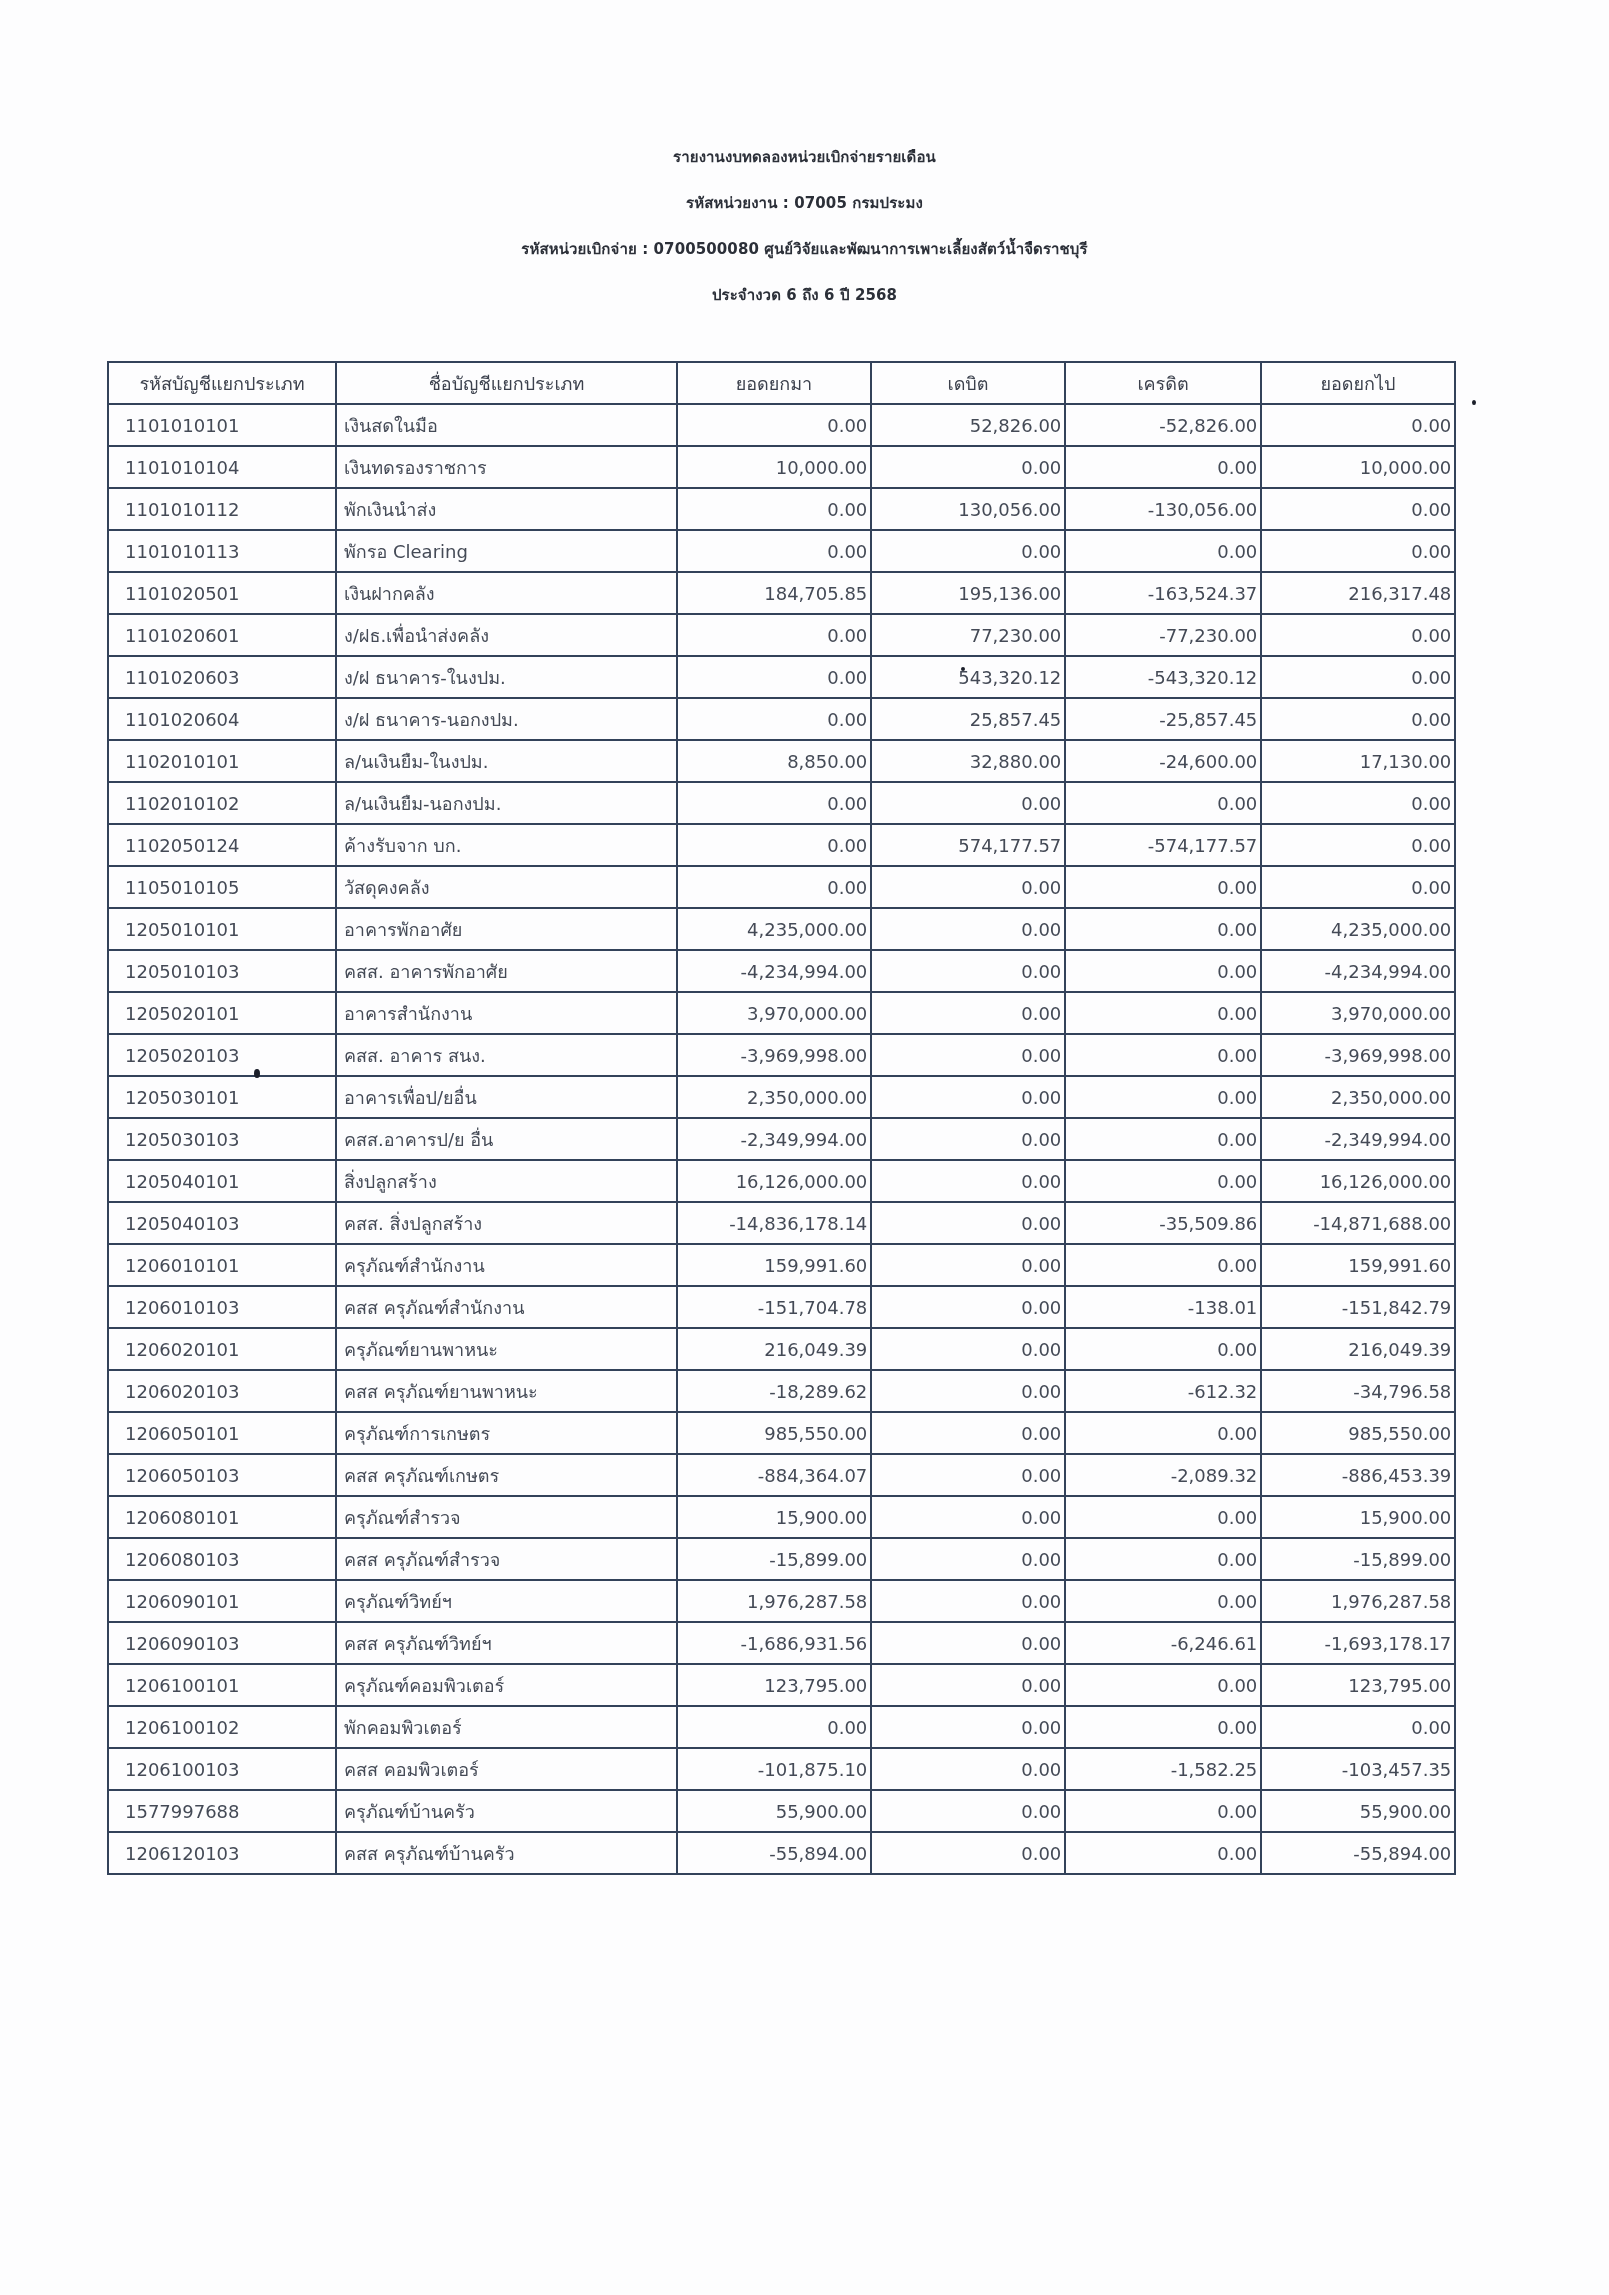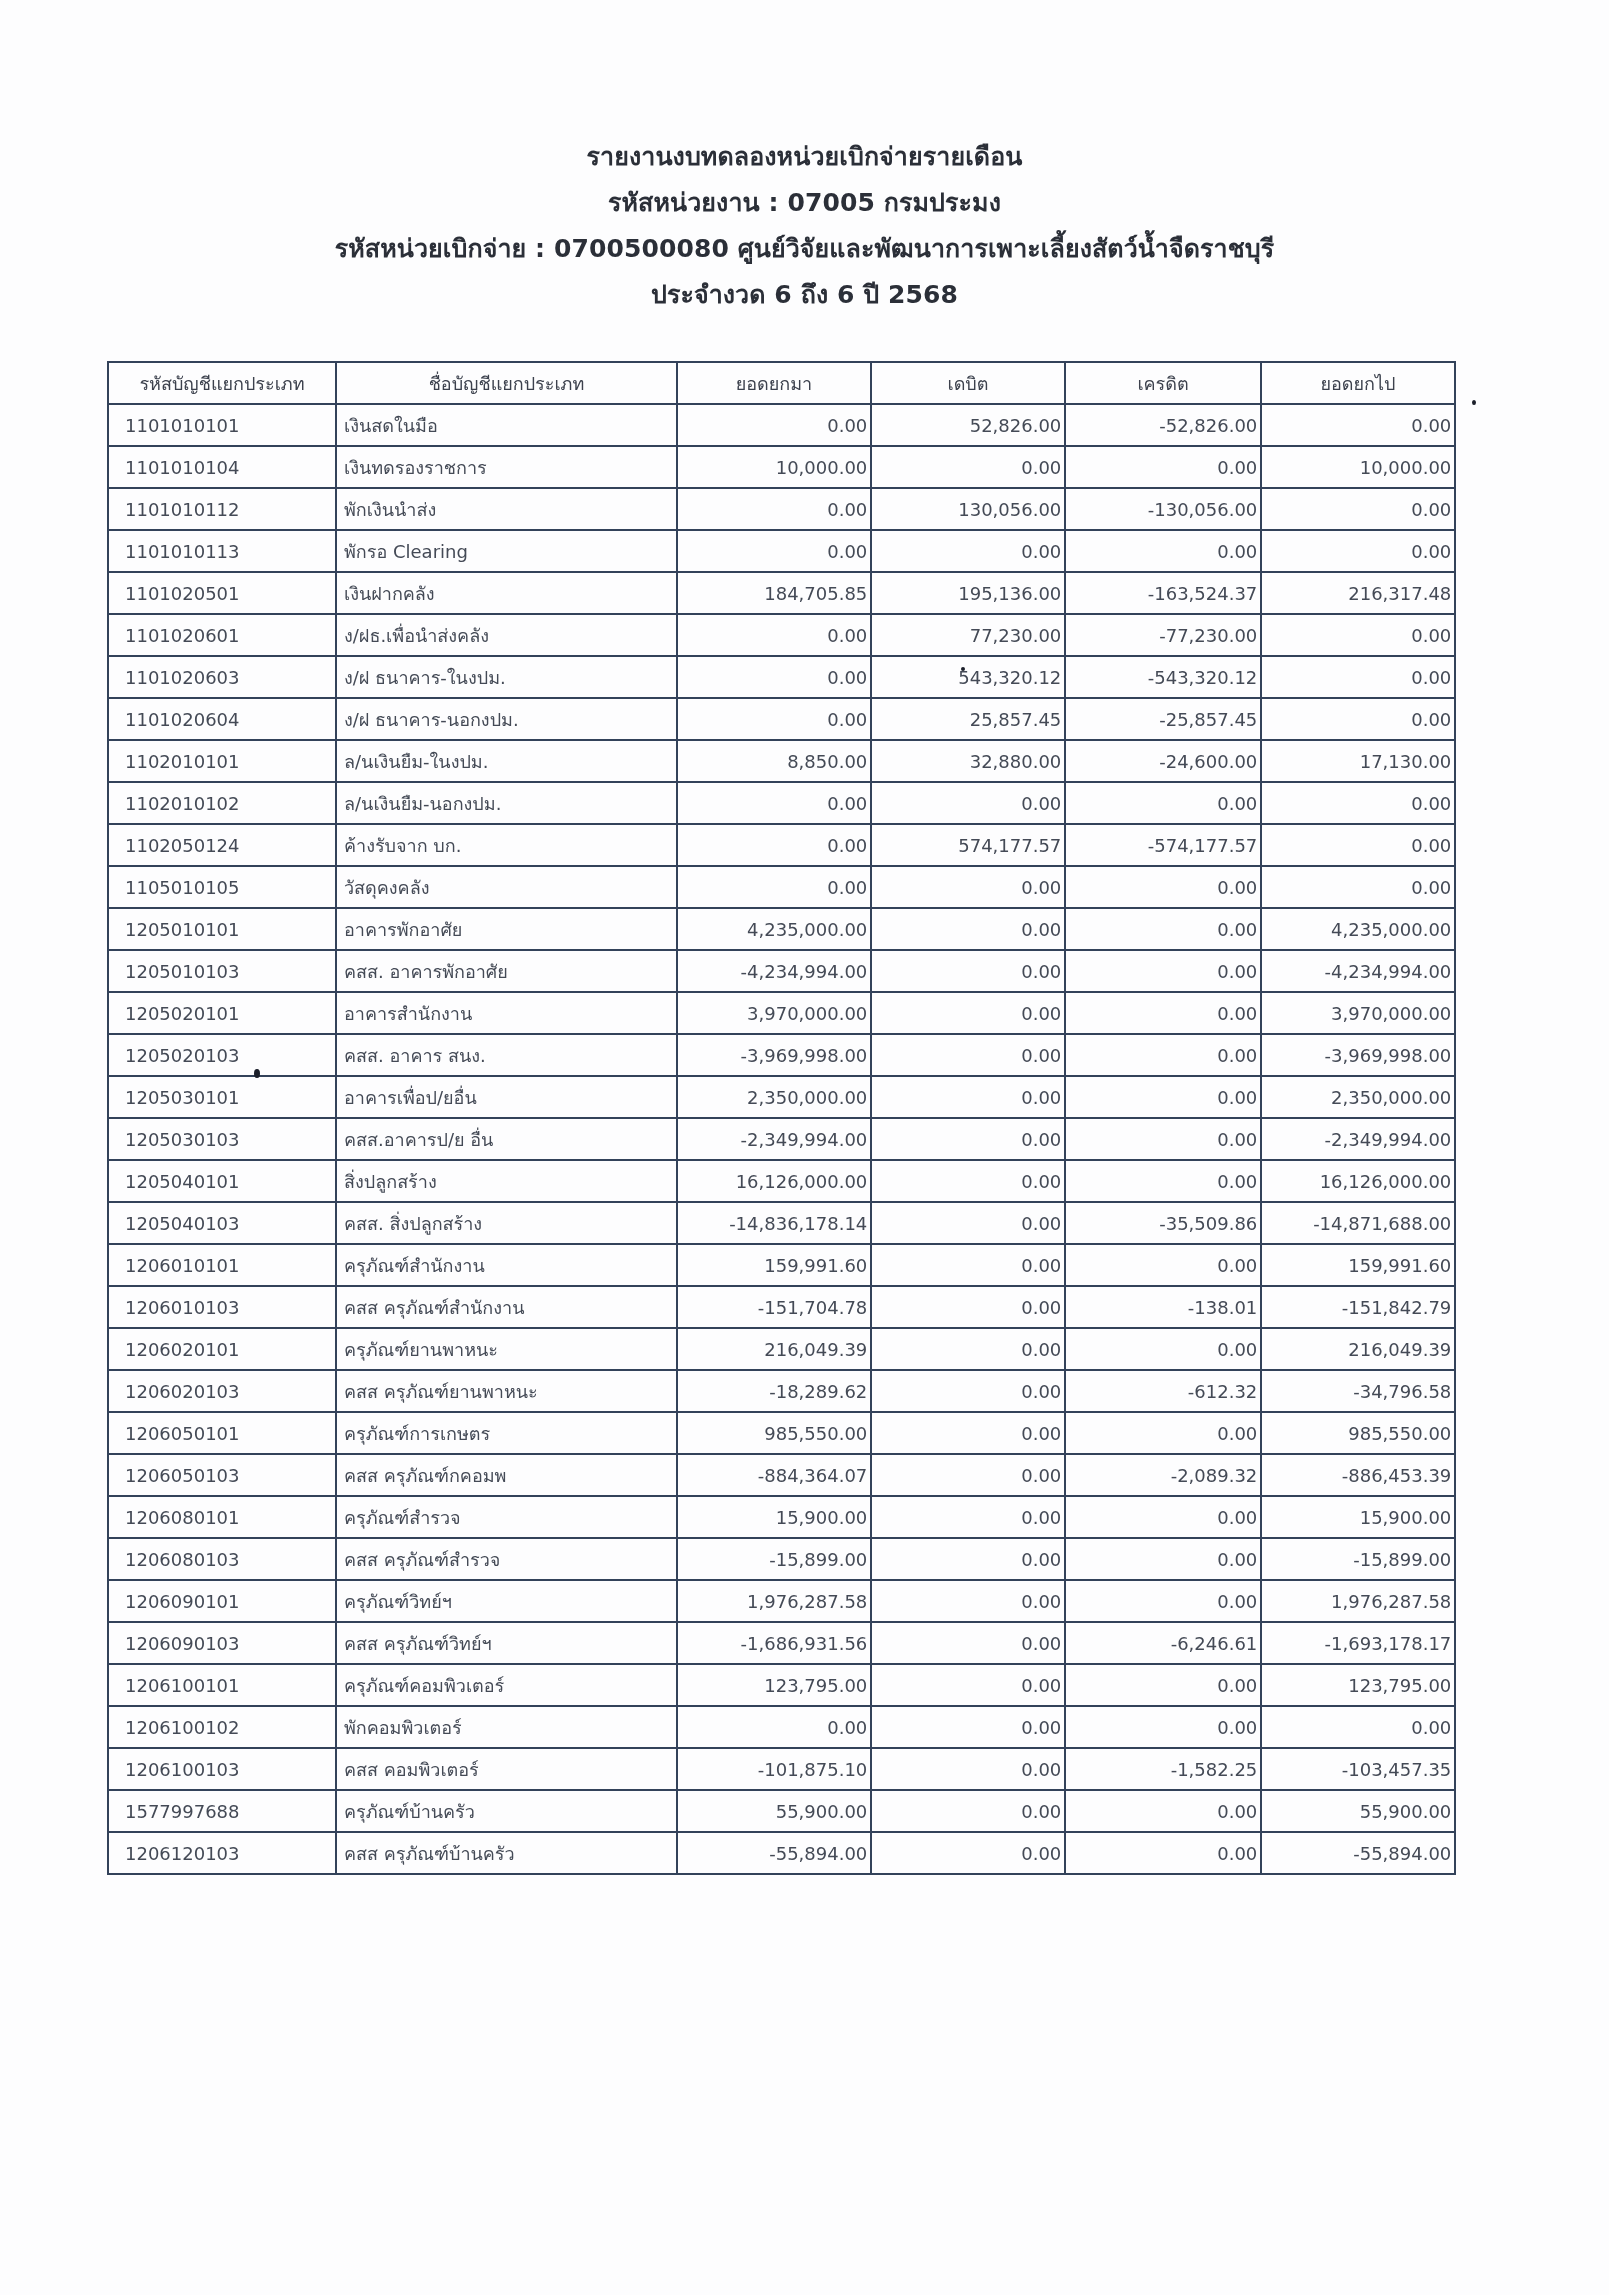--- a/index.html
+++ b/index.html
@@ -17,21 +17,21 @@
     }
     .page-header {
       position: absolute;
       left: 0;
       top: 137px;
       width: 1609px;
       text-align: center;
     }
     .page-header .line {
       font-weight: bold;
-      font-size: 25px;
+      font-size: 15px;
       color: #2b2f38;
       height: 46px;
       line-height: 40px;
       letter-spacing: 0.1px;
     }
     .ledger {
       position: absolute;
       left: 107px;
       top: 361px;
       width: 1347px;
@@ -293,21 +293,21 @@
       <tr>
         <td class="code">1206050101</td>
         <td class="name">ครุภัณฑ์การเกษตร</td>
         <td class="num">985,550.00</td>
         <td class="num">0.00</td>
         <td class="num">0.00</td>
         <td class="num">985,550.00</td>
       </tr>
       <tr>
         <td class="code">1206050103</td>
-        <td class="name">คสส ครุภัณฑ์กคอมพ</td>
+        <td class="name">คสส ครุภัณฑ์เกษตร</td>
         <td class="num">-884,364.07</td>
         <td class="num">0.00</td>
         <td class="num">-2,089.32</td>
         <td class="num">-886,453.39</td>
       </tr>
       <tr>
         <td class="code">1206080101</td>
         <td class="name">ครุภัณฑ์สำรวจ</td>
         <td class="num">15,900.00</td>
         <td class="num">0.00</td>

